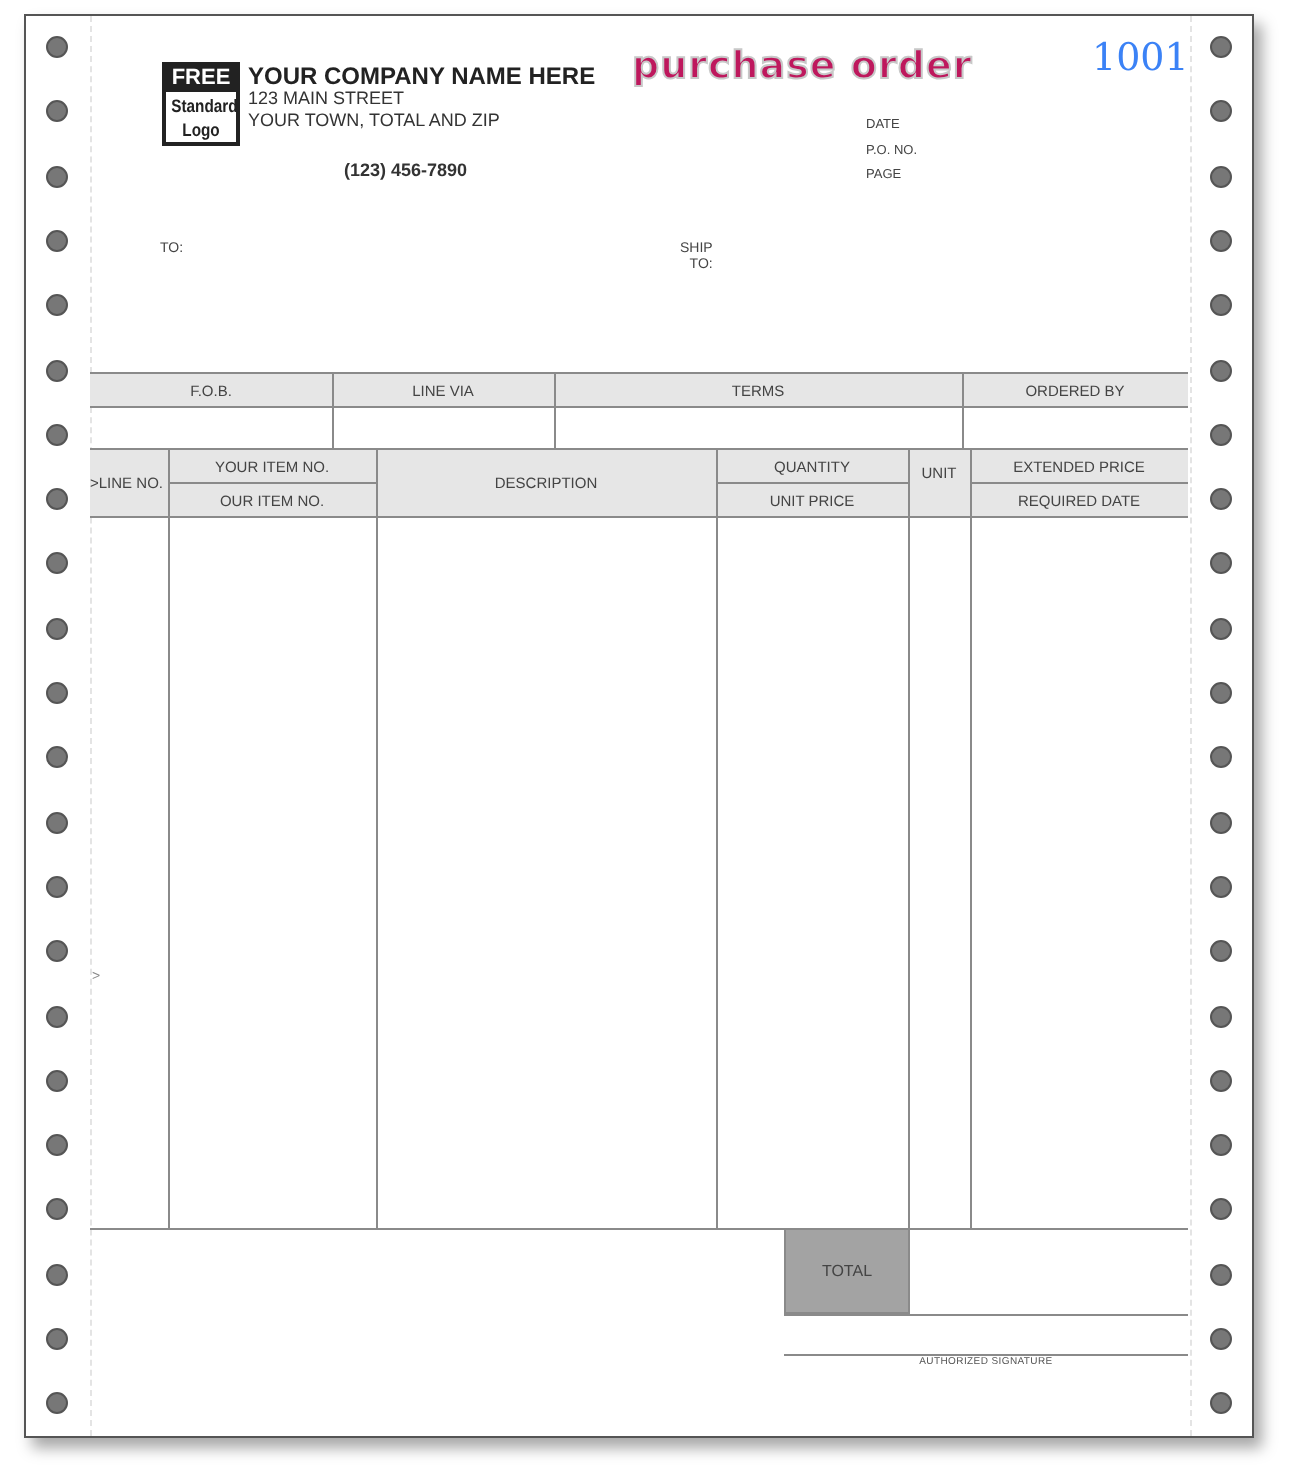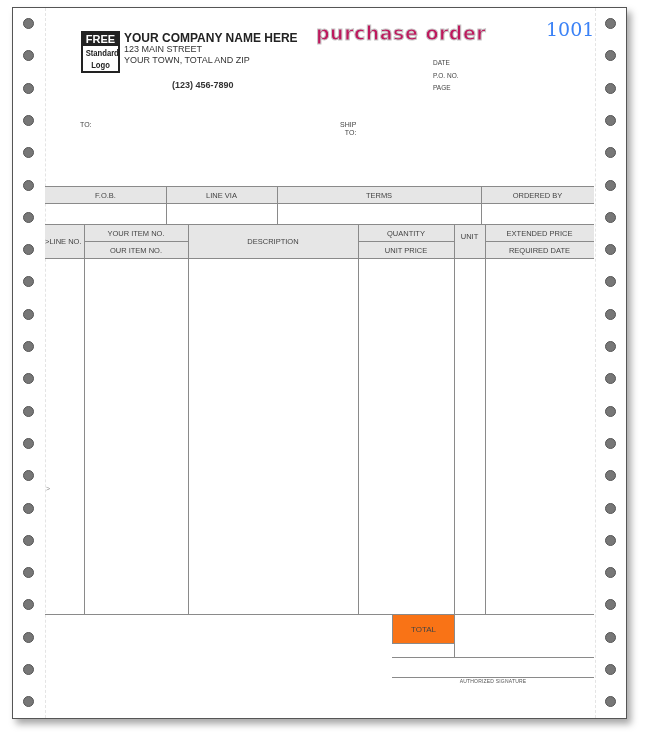--- a/index.html
+++ b/index.html
@@ -45,22 +45,22 @@
   .shipto-label { left: 340px; top: 121px; font-size: 7px; color: #444; text-align: right; line-height: 8px; }
 
   .grid-line-h { position: absolute; height: 0; border-top: 1px solid #8a8a8a; }
   .grid-line-v { position: absolute; width: 0; border-left: 1px solid #8a8a8a; }
   .shade { position: absolute; background: #e6e6e6; }
   .hdr {
     position: absolute; font-size: 7.5px; color: #444; text-align: center; white-space: nowrap;
     display: flex; align-items: center; justify-content: center;
   }
   .total-box {
-    position: absolute; left: 392px; top: 614px; width: 62px; height: 30px;
-    background: #f97316; border: 1px solid #8a8a8a; border-right: none;
+    position: absolute; left: 392px; top: 614px; width: 62px; height: 43px;
+    background: #a3a3a3; border: 1px solid #8a8a8a; border-right: none;
     display: flex; align-items: center; justify-content: center; font-size: 8px; color: #444;
   }
   .sig-line { position: absolute; left: 392px; top: 677px; width: 202px; border-top: 1px solid #8a8a8a; }
   .sig-label { position: absolute; left: 392px; top: 678px; width: 202px; text-align: center; font-size: 5px; color: #555; letter-spacing: 0.2px; }
   .marker { position: absolute; left: 46px; top: 485px; font-size: 7px; color: #888; }
 </style>
 </head>
 <body>
 
 <div class="page">

